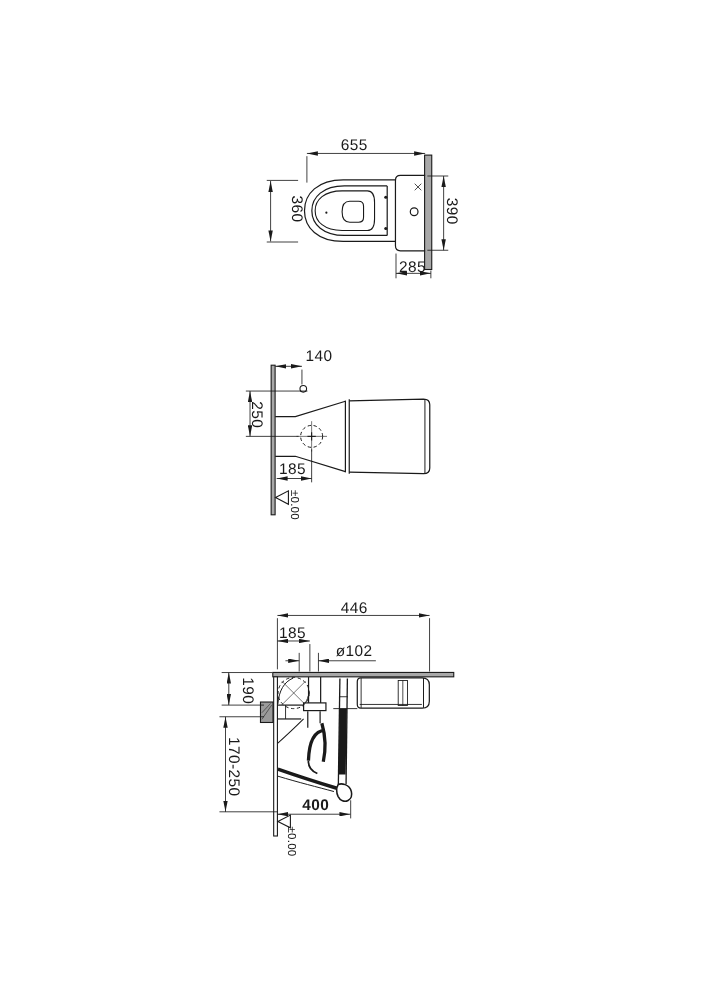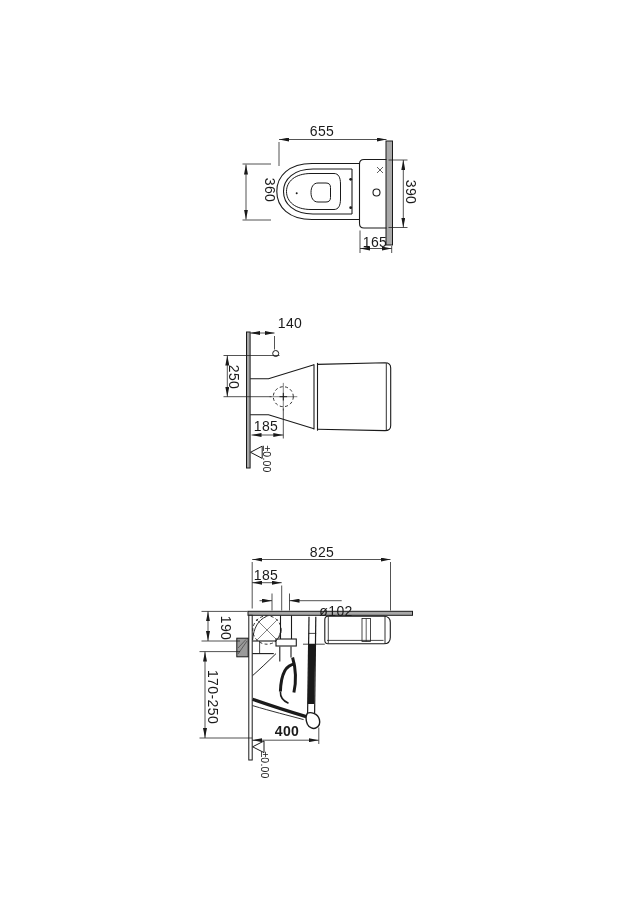--- a/index.html
+++ b/index.html
@@ -178,28 +178,28 @@
       <line x1="199.5" y1="738" x2="252" y2="738"></line>
 
       <line x1="252.2" y1="740.2" x2="318.6" y2="740.2" marker-start="url(#arr)" marker-end="url(#arr)"></line>
       <line x1="318.8" y1="727.5" x2="318.8" y2="744"></line>
     </g>
   </svg>
 
   <span class="dim" style="left:322px;top:131px;">655</span>
   <span class="dim v" style="left:270px;top:190px;">360</span>
   <span class="dim v" style="left:411px;top:192px;">390</span>
-  <span class="dim" style="left:375px;top:242px;">165</span>
+  <span class="dim" style="left:375px;top:242px;">285</span>
 
   <span class="dim" style="left:264px;top:323px;margin-left:26px;">140</span>
   <span class="dim v" style="left:234px;top:377px;">250</span>
   <span class="dim" style="left:266px;top:426px;">185</span>
   <span class="dim v small" style="left:267px;top:459px;">±0.00</span>
 
-  <span class="dim" style="left:322px;top:552px;">825</span>
+  <span class="dim" style="left:322px;top:552px;">446</span>
   <span class="dim" style="left:266px;top:575px;">185</span>
-  <span class="dim" style="left:336px;top:591px;margin-top:20px;">ø102</span>
+  <span class="dim" style="left:322px;top:591px;">ø102</span>
   <span class="dim v" style="left:226px;top:628px;">190</span>
   <span class="dim v" style="left:213px;top:697px;">170-250</span>
   <span class="dim" style="left:287px;top:731px;font-weight:bold;">400</span>
   <span class="dim v small" style="left:265px;top:765px;">±0.00</span>
 
 </div>
 
 </body></html>

